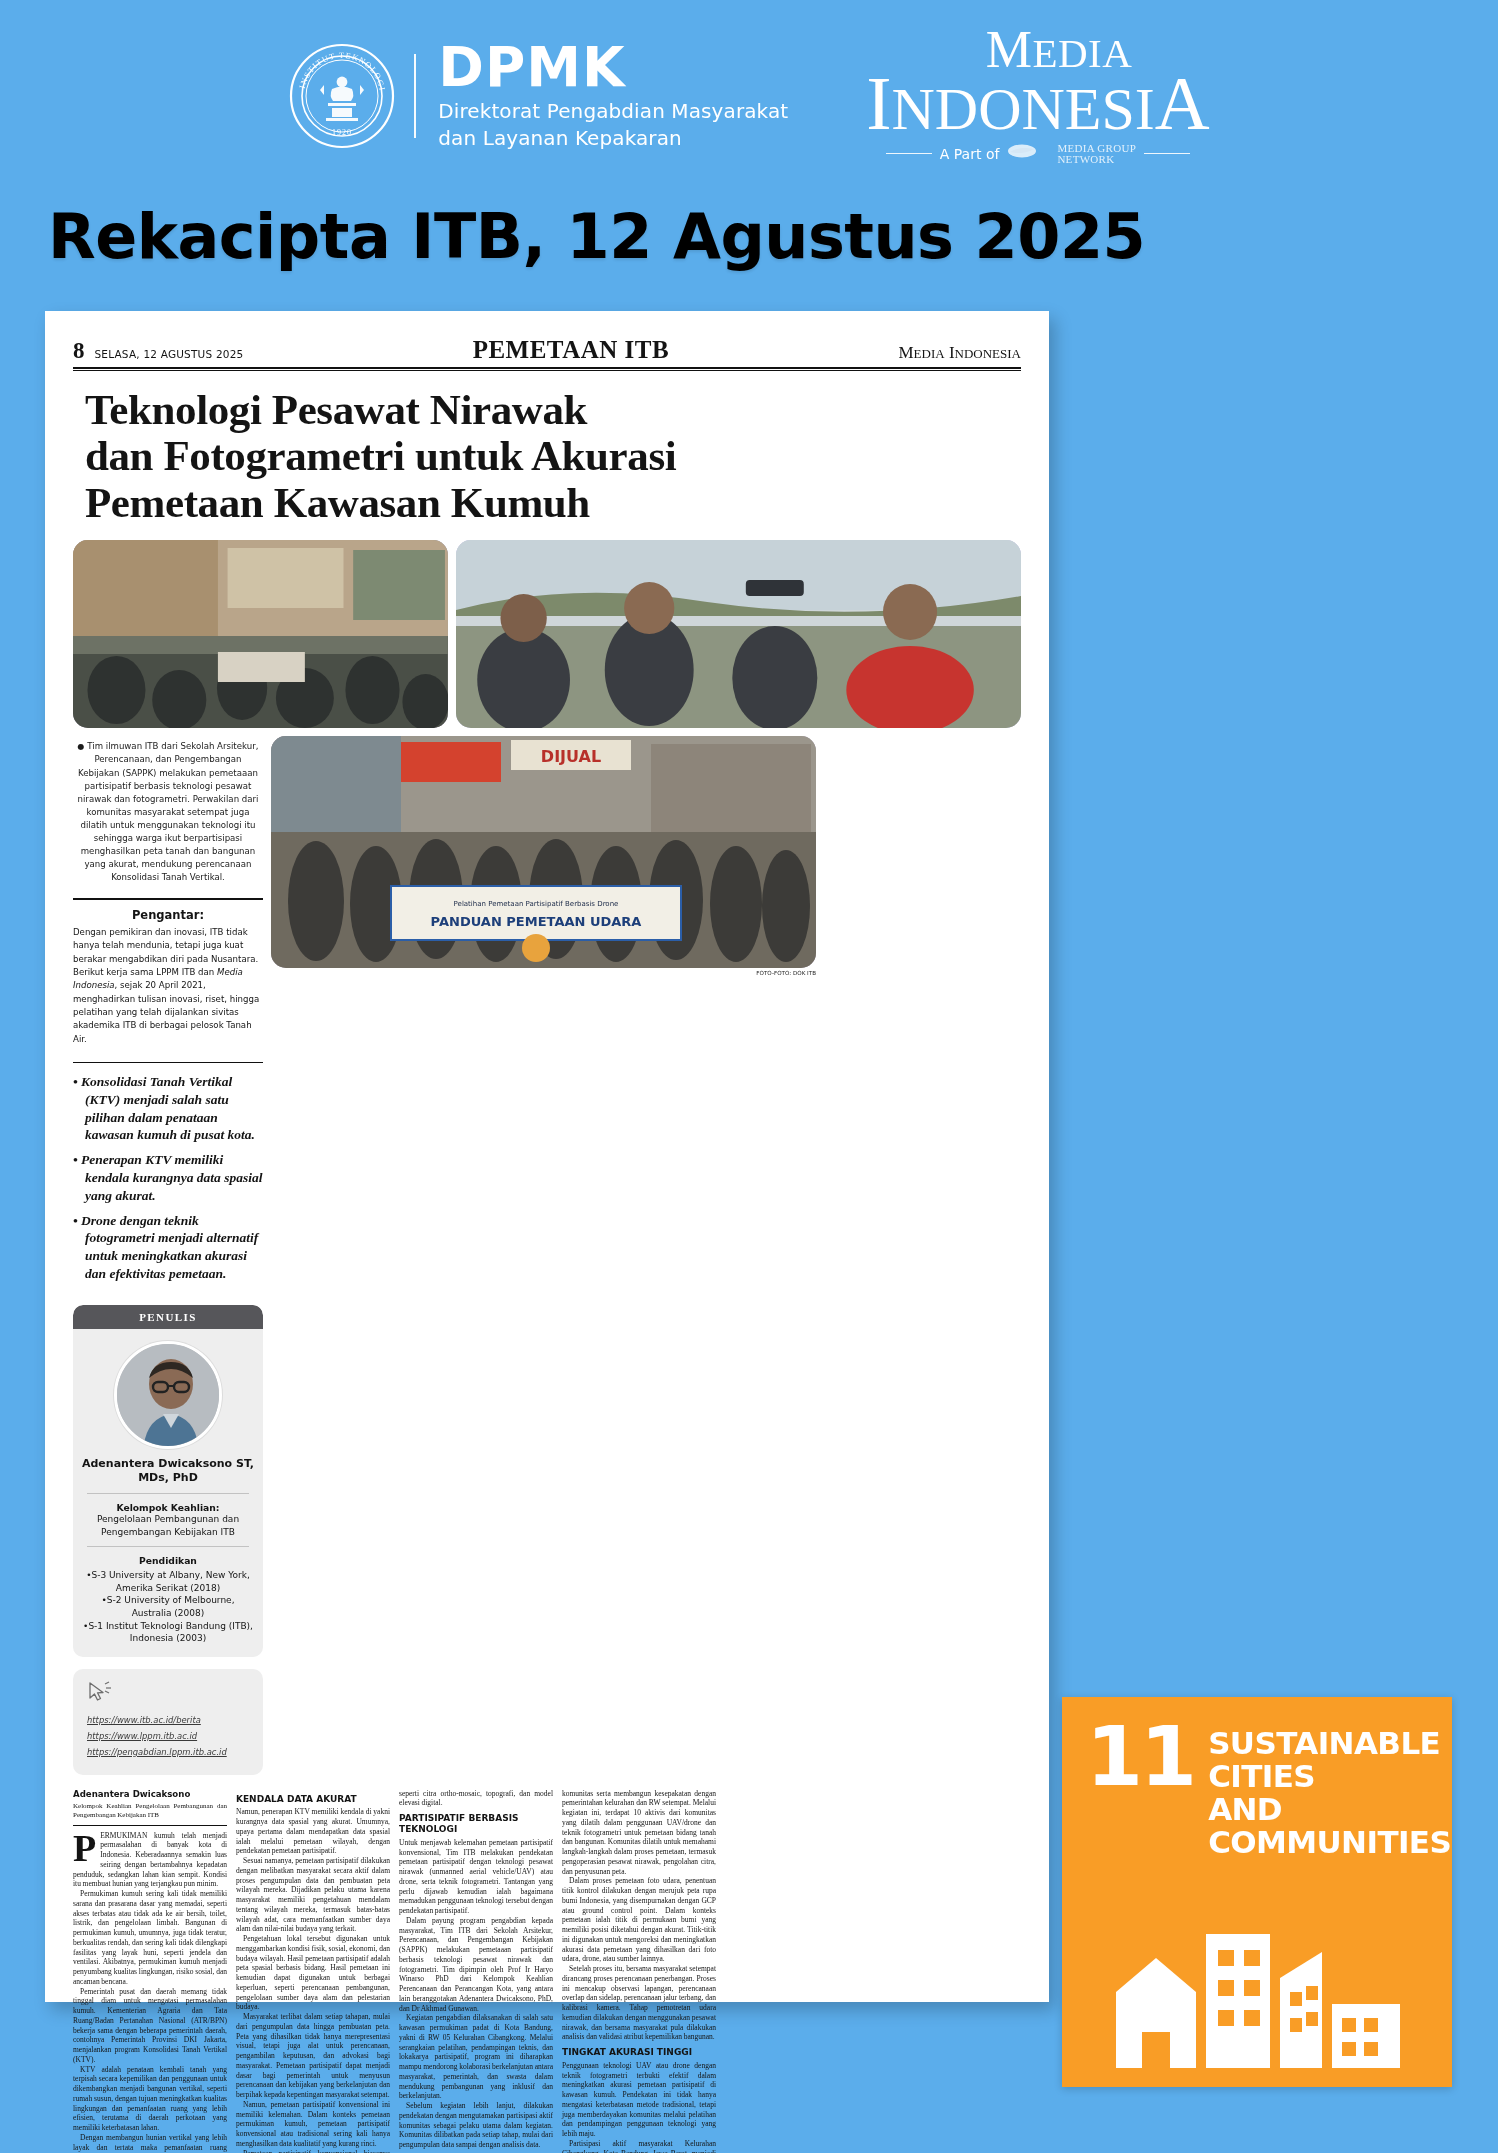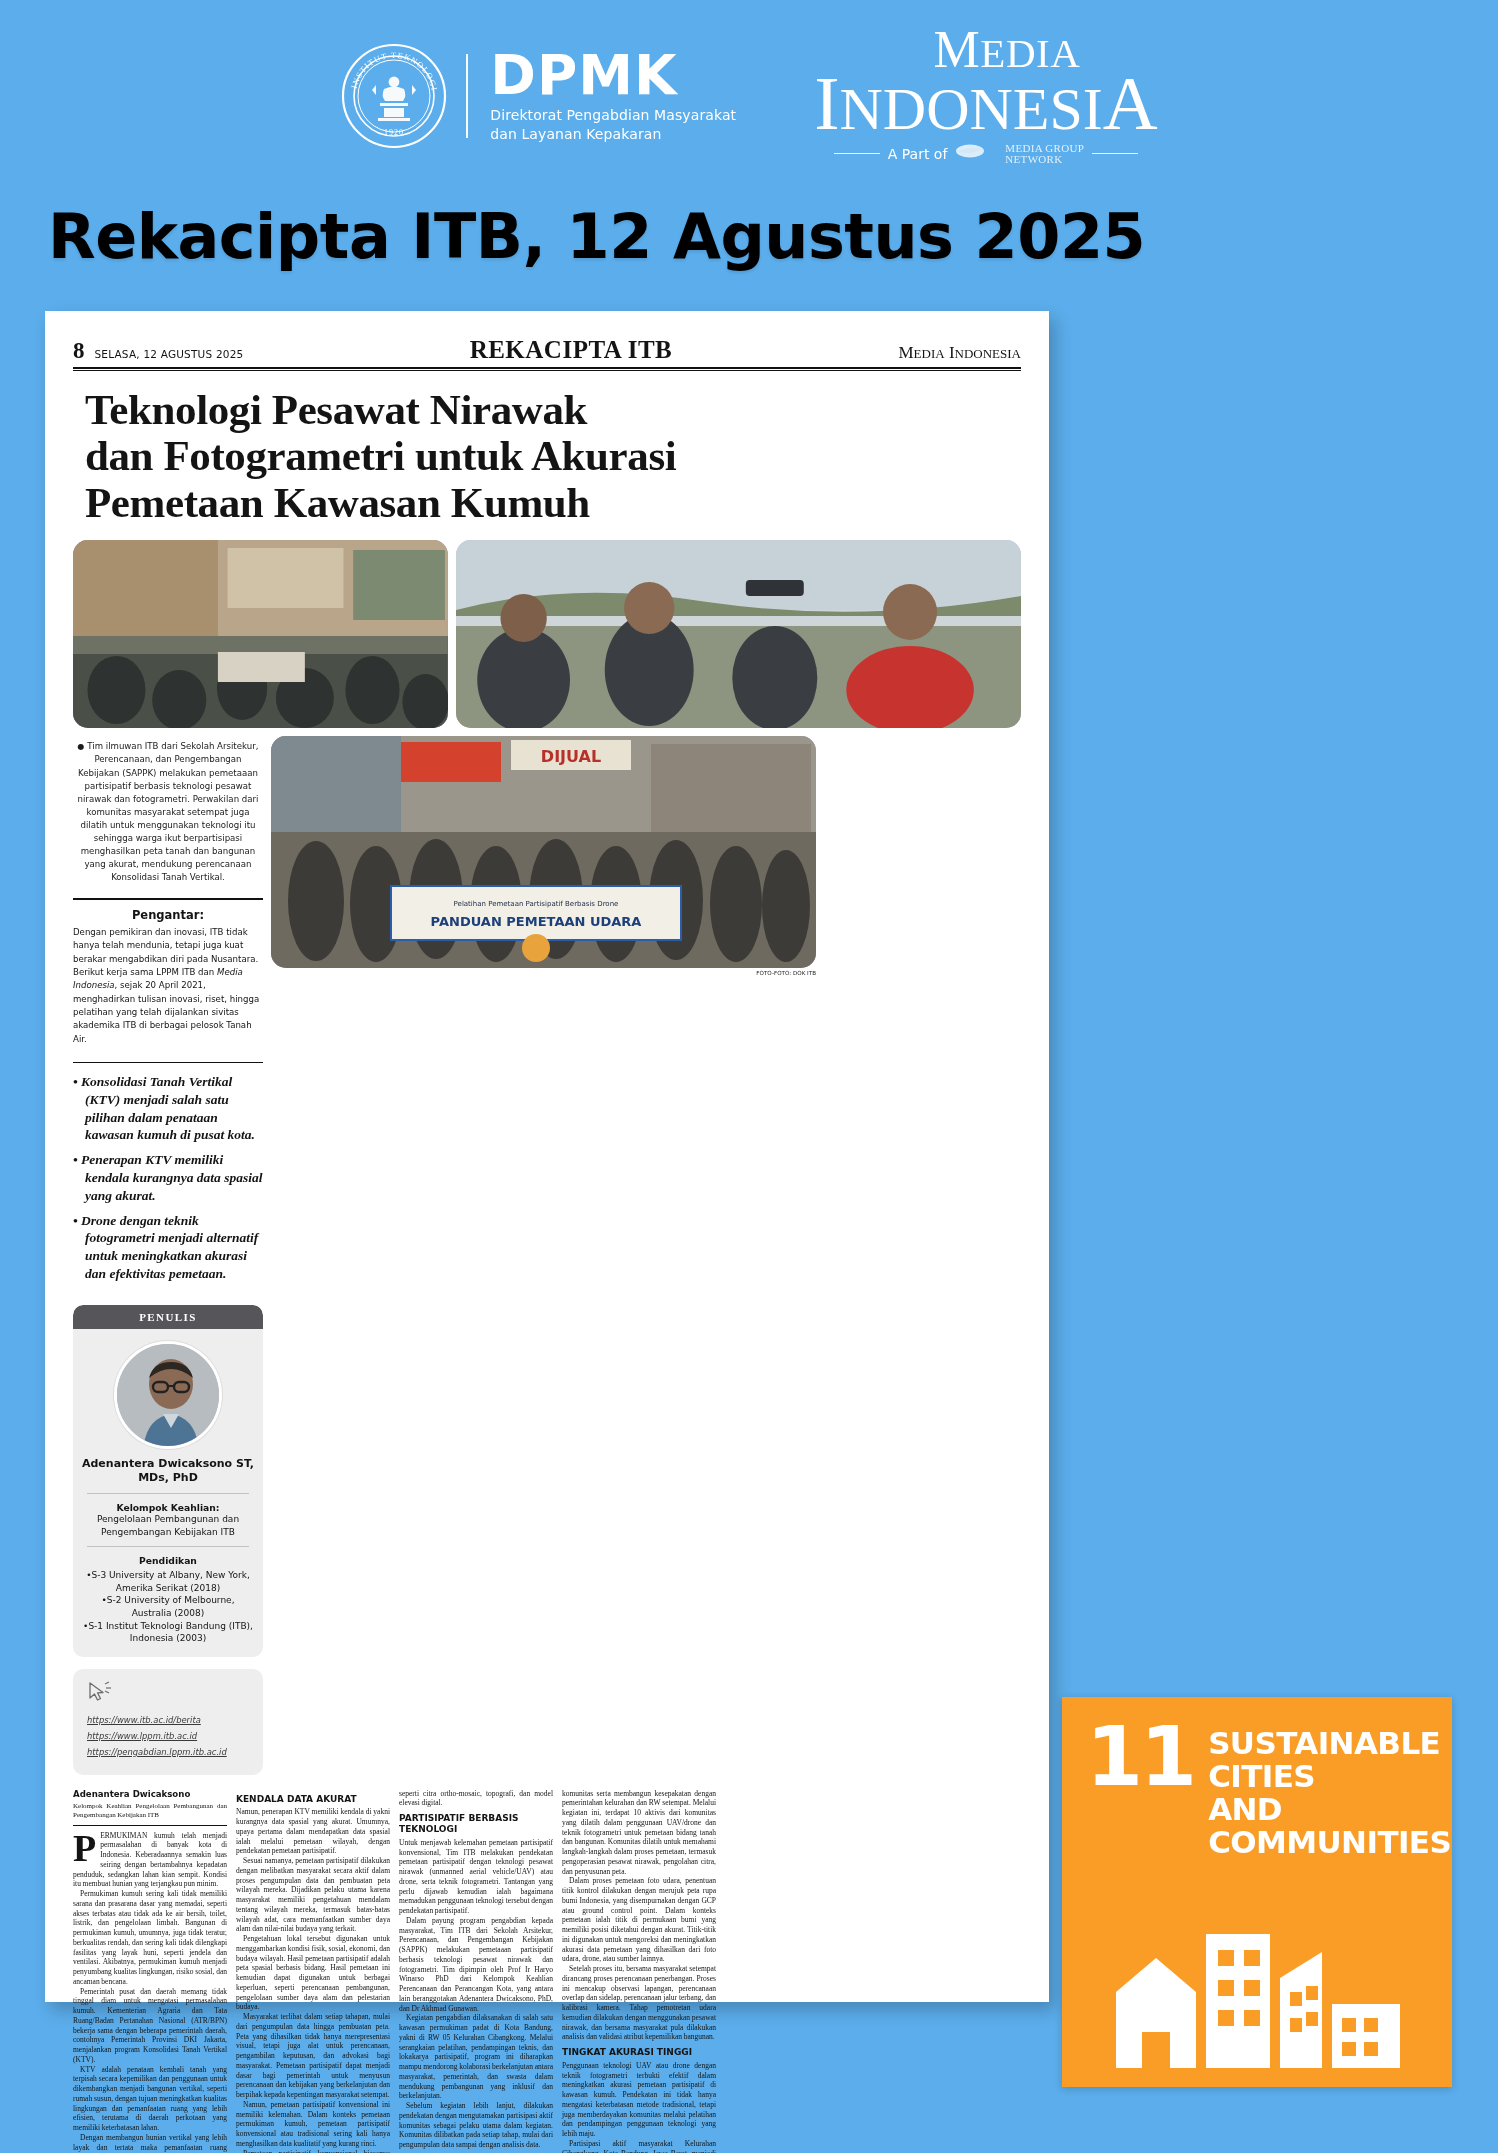--- a/index.html
+++ b/index.html
@@ -26,21 +26,21 @@
   .seal-divider {
     width: 2px; height: 84px; background: #ffffff; opacity: .95;
     margin: 0 22px 0 18px;
   }
   .dpmk-text { color: #fff; }
   .dpmk-text .big {
     font-size: 55px; font-weight: 700; letter-spacing: 1px;
     line-height: .95; font-family: "DejaVu Sans", sans-serif;
   }
   .dpmk-text .sub1, .dpmk-text .sub2 {
-    font-size: 14px; font-weight: 400; line-height: 1.32;
+    font-size: 20px; font-weight: 400; line-height: 1.32;
     letter-spacing: .1px; font-family: "DejaVu Sans", sans-serif;
   }
   .dpmk-text .sub1 { margin-top: 5px; }
 
   .mi-group { margin-left: 78px; color: #fff; text-align: center; }
   .mi-media {
     font-family: "Liberation Serif", serif;
     font-size: 41px; letter-spacing: .5px; line-height: .9;
     margin-left: 42px; font-weight: 400;
   }
@@ -302,21 +302,21 @@
   </div>
 </div>
 
 <div class="page-title">Rekacipta ITB, 12 Agustus 2025</div>
 
 <div class="sheet">
 
   <div class="masthead">
     <div class="mh-page">8</div>
     <div class="mh-date">SELASA, 12 AGUSTUS 2025</div>
-    <div class="mh-center">REKACIPTA ITB</div>
+    <div class="mh-center">PEMETAAN ITB</div>
     <div class="mh-right">
       <span>M</span><span class="sc">EDIA</span>
       <span>I</span><span class="sc">NDONESIA</span>
     </div>
   </div>
   <div class="mh-rule"></div>
 
   <div class="headline">
     <div>Teknologi Pesawat Nirawak</div>
     <div>dan Fotogrametri untuk Akurasi</div>

